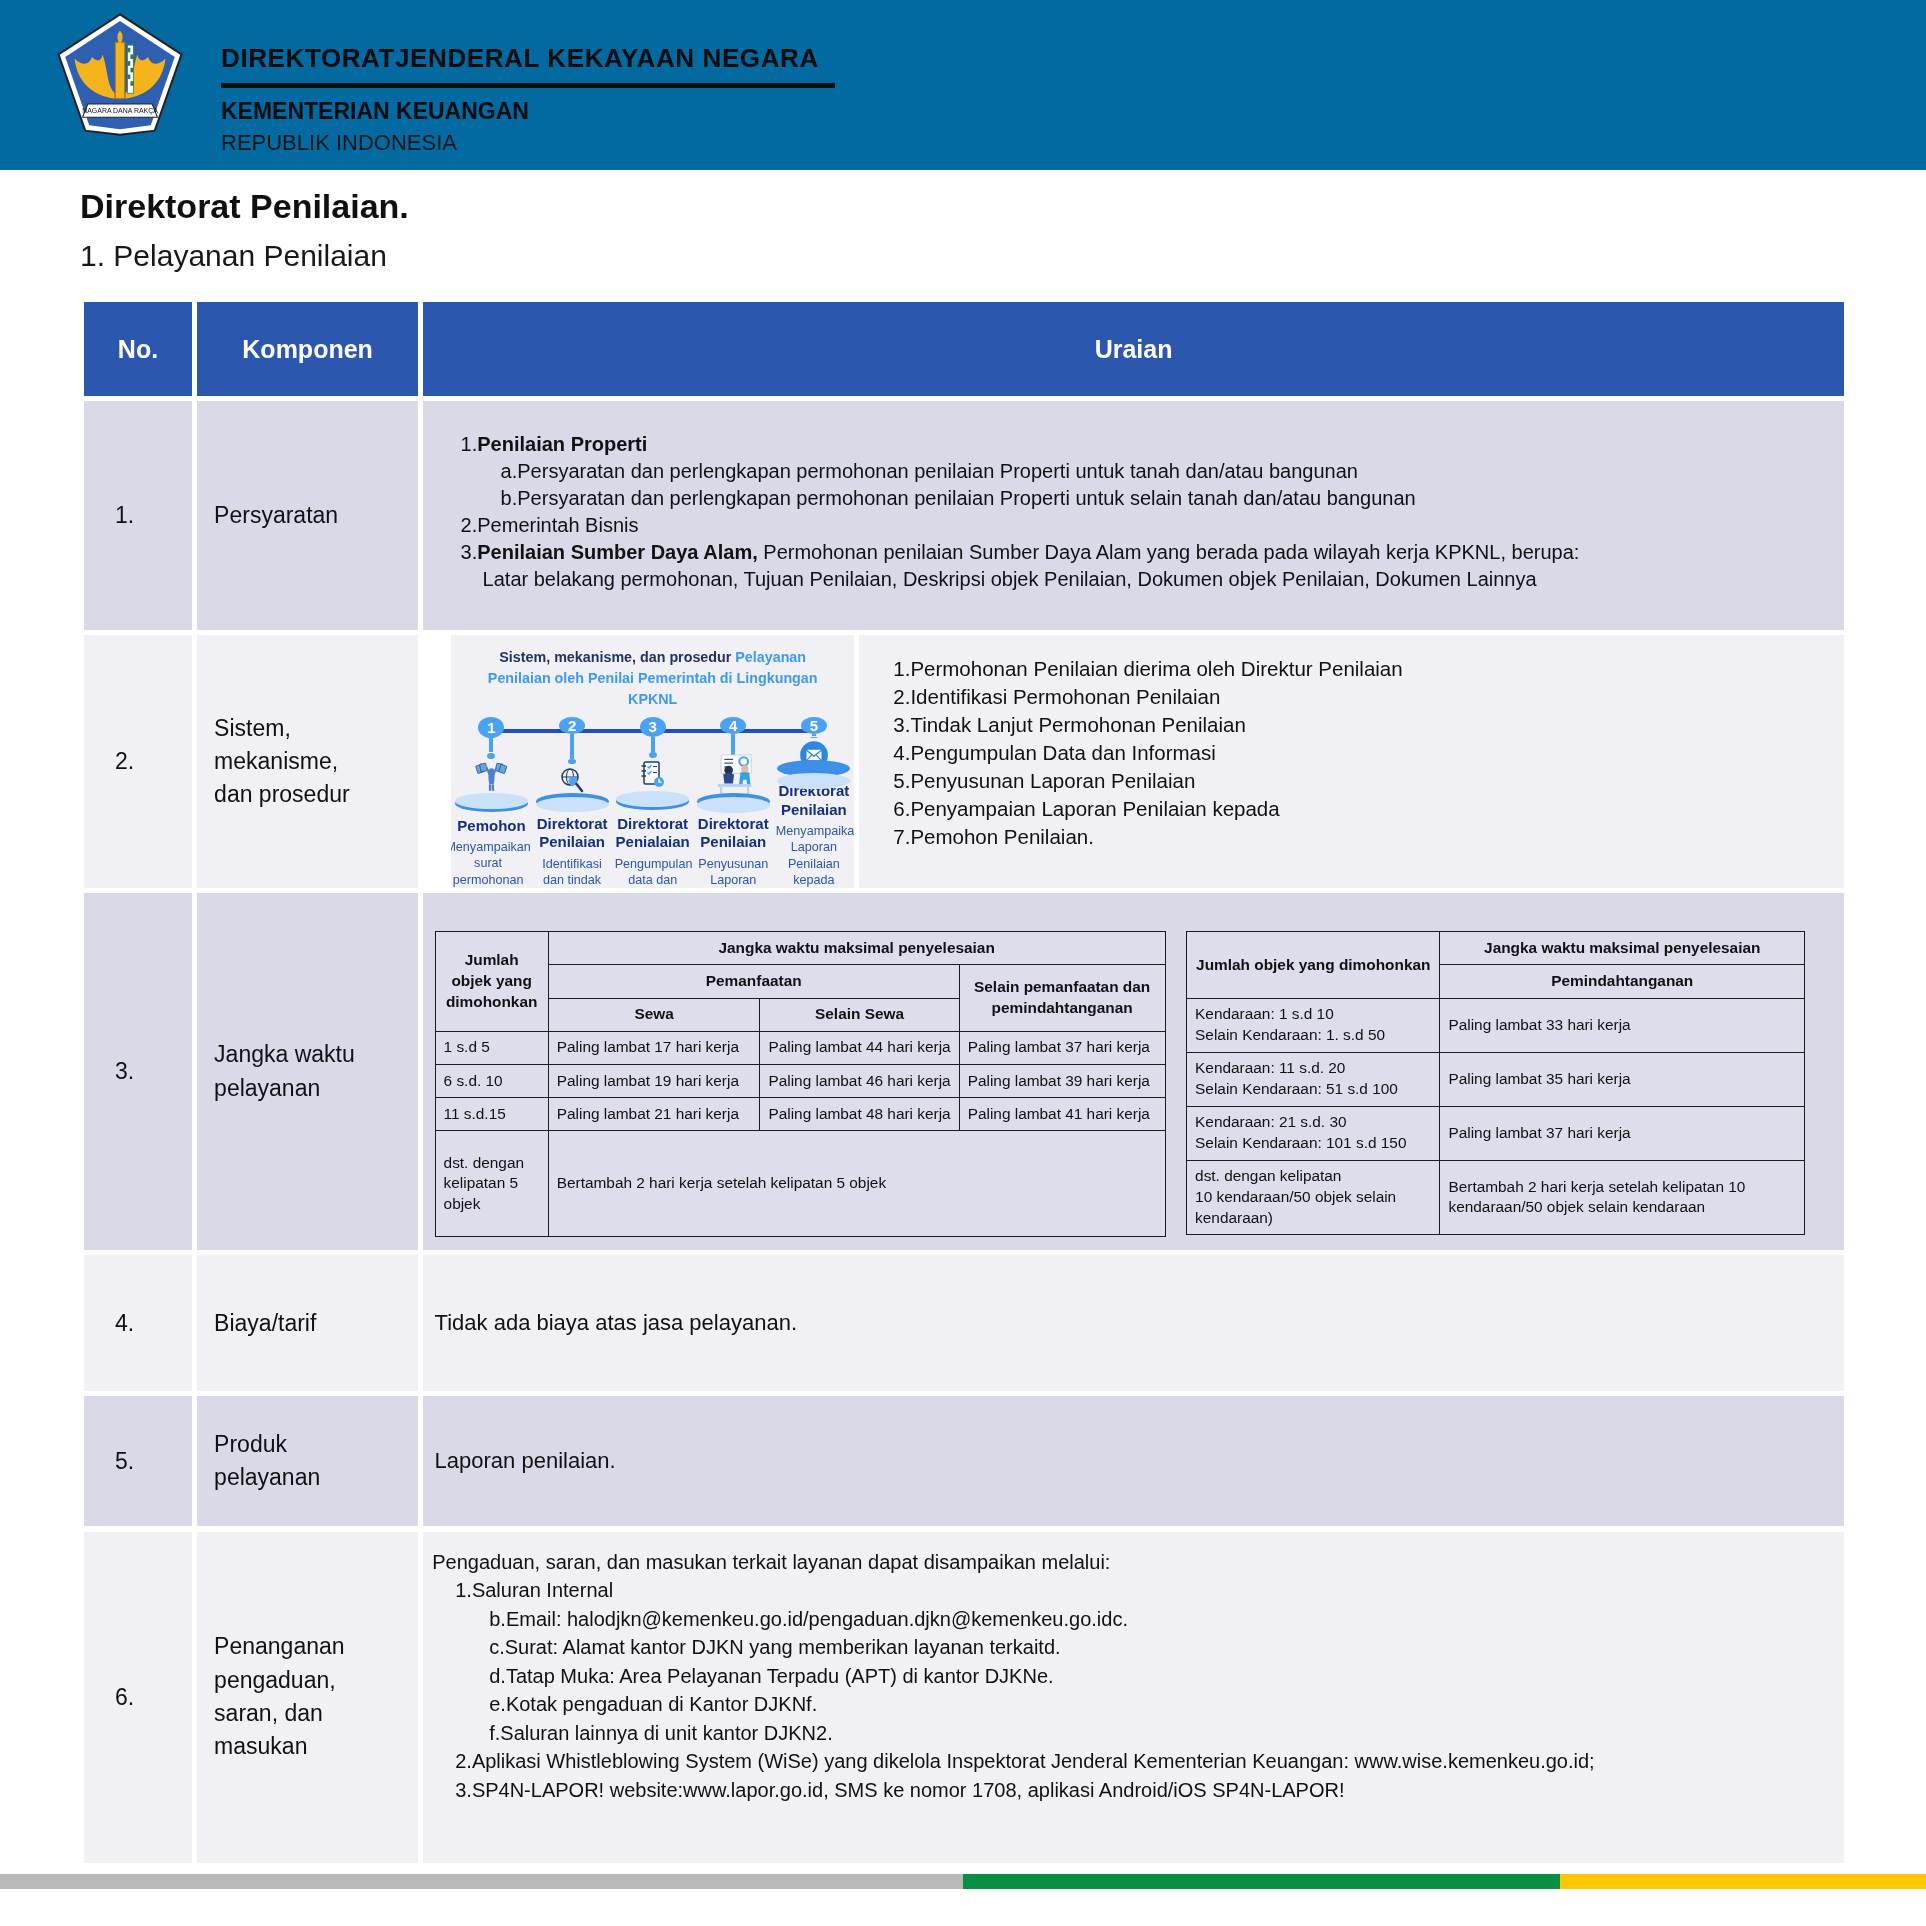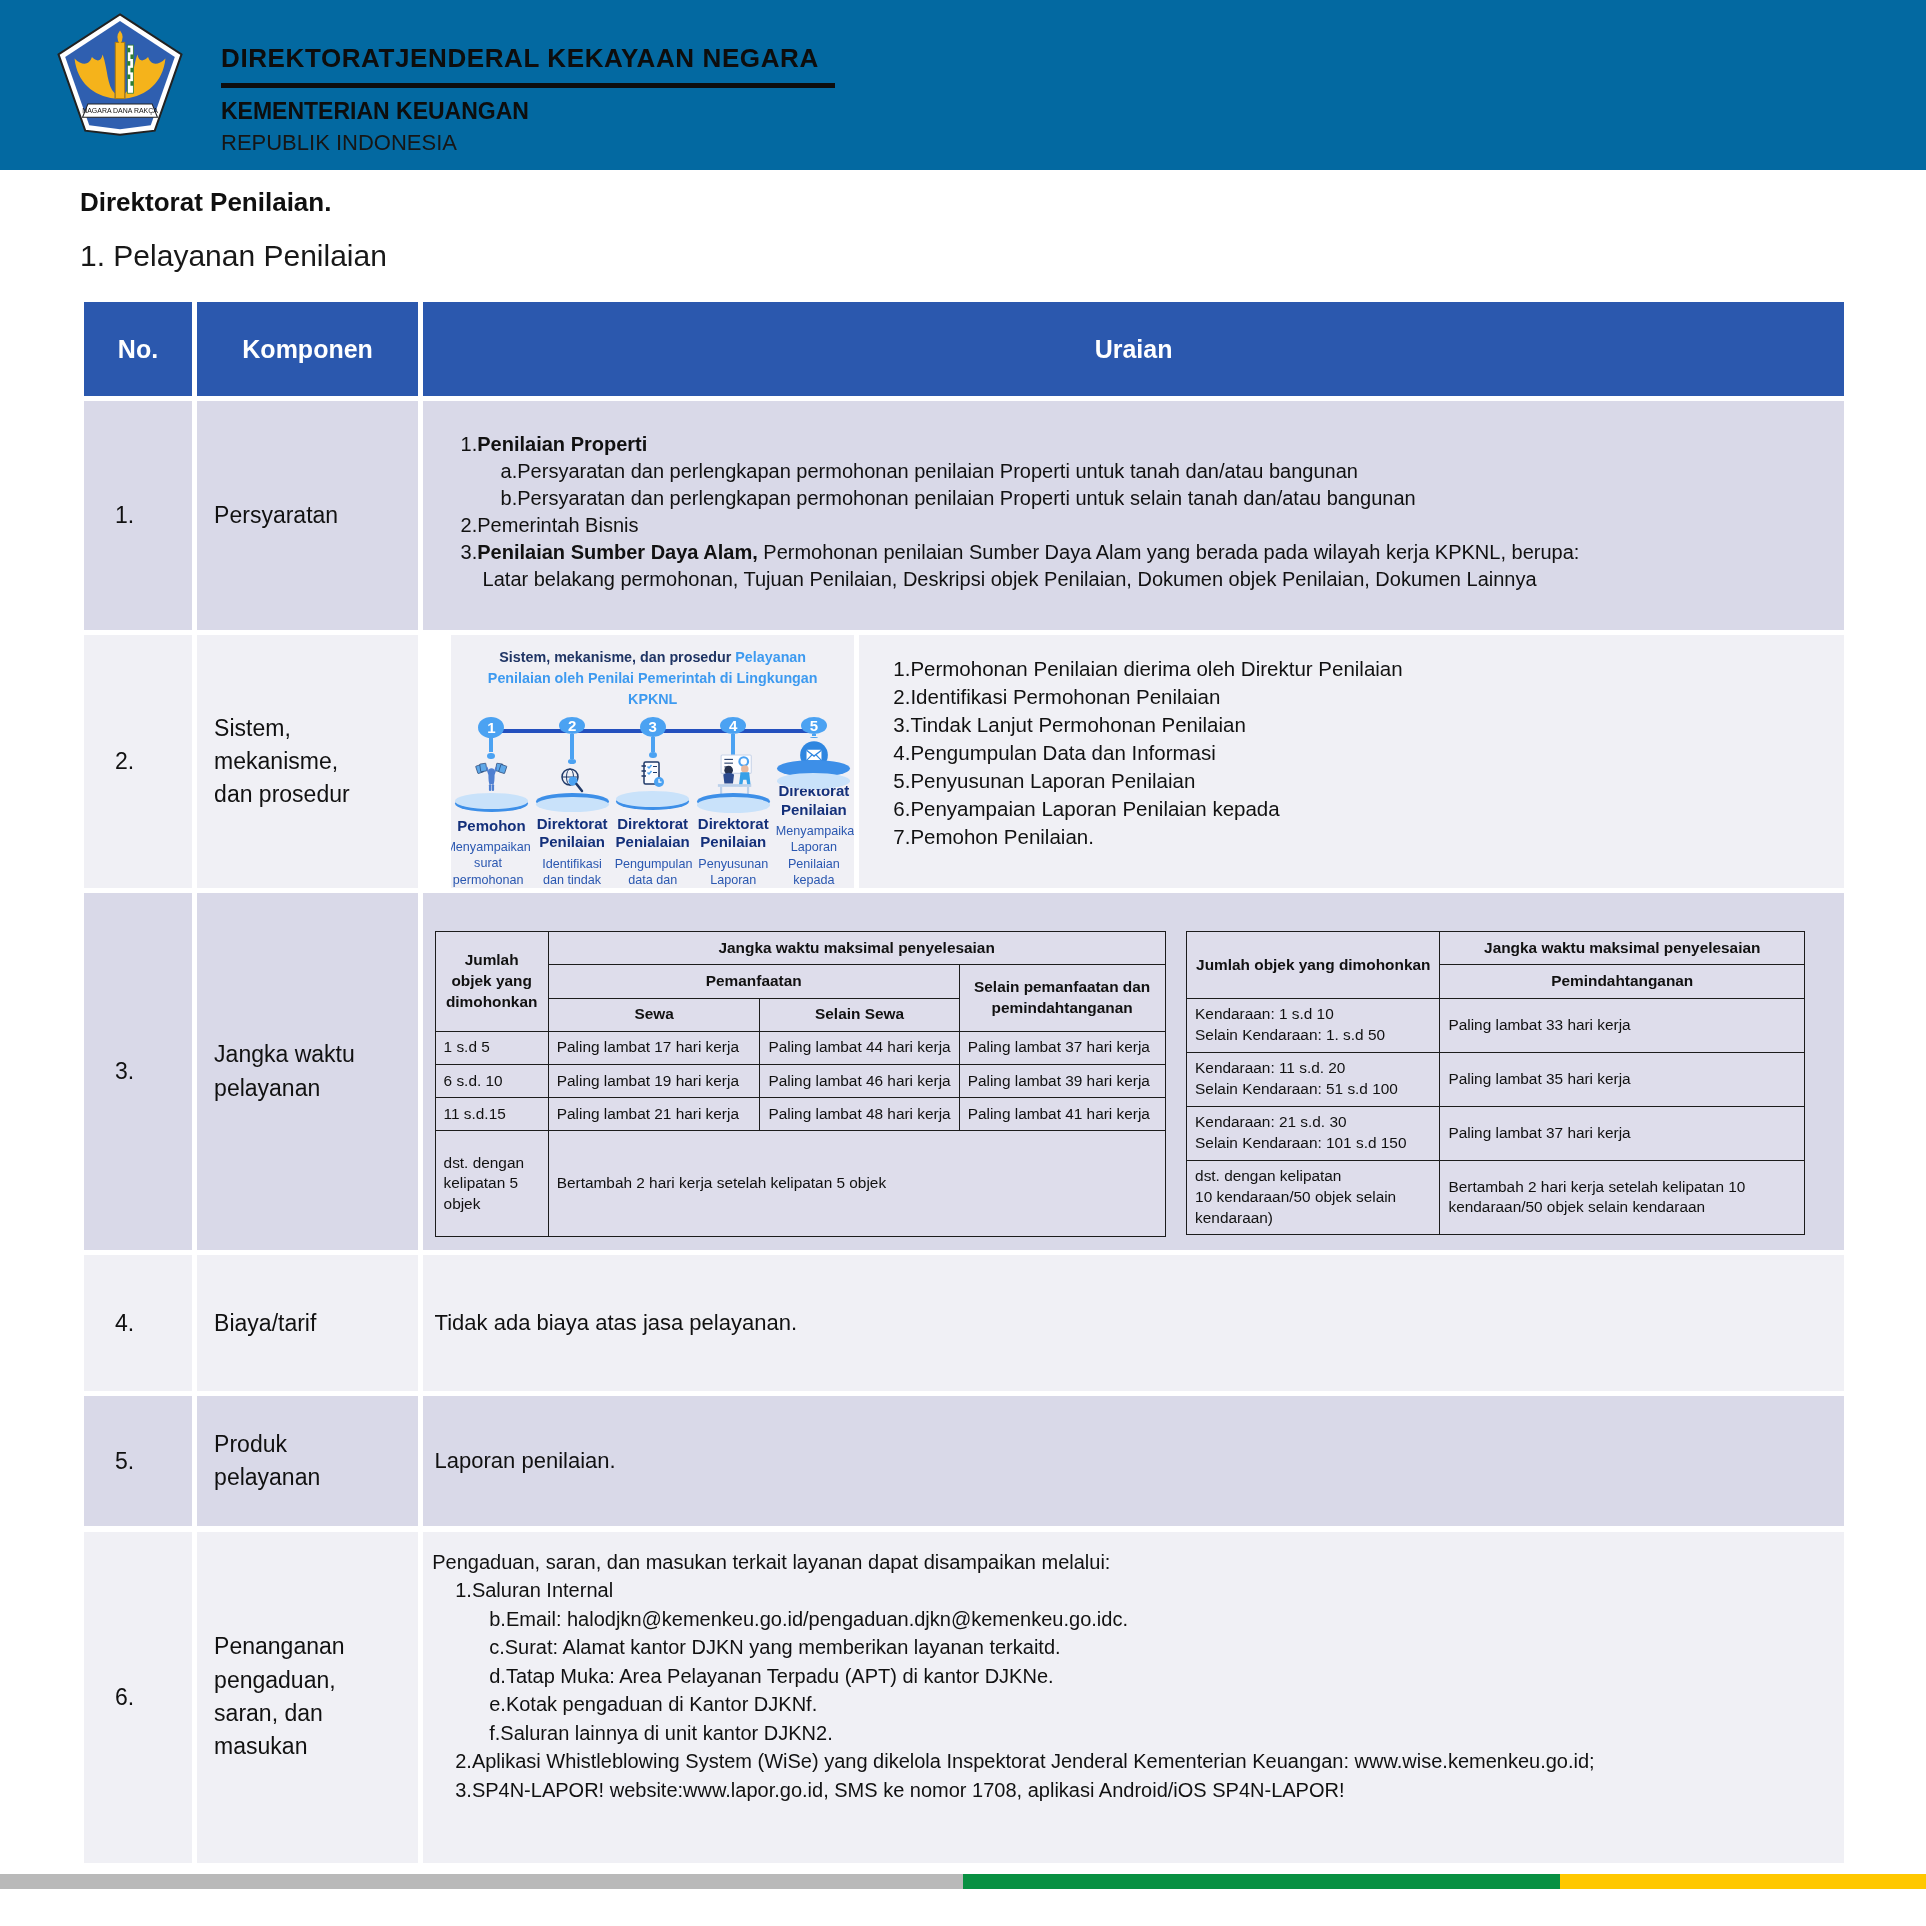--- a/index.html
+++ b/index.html
@@ -6,21 +6,21 @@
   .page{position:relative;width:1926px;height:1926px;background:#fff;overflow:hidden;
         font-family:"Liberation Sans",sans-serif;color:#111;}
   
   .topbar{position:absolute;left:0;top:0;width:100%;height:170px;background:#0369a1;}
   .logo{position:absolute;left:53px;top:12.6px;}
   .agency{position:absolute;left:221px;top:43px;font-size:26px;font-weight:800;letter-spacing:0.6px;color:#0d0d0d;}
   .agency-underline{position:absolute;left:221px;top:83px;width:614px;height:5.1px;background:#0d0d0d;}
   .ministry{position:absolute;left:221px;top:98px;font-size:23px;font-weight:700;color:#0d0d0d;}
   .country{position:absolute;left:221px;top:130px;font-size:22px;font-weight:400;color:#161616;}
   
-  .doc-title{position:absolute;left:80px;top:187px;font-size:26px;font-weight:800;color:#101010;}
+  .doc-title{position:absolute;left:80px;top:187px;font-size:34px;font-weight:800;color:#101010;}
   .doc-subtitle{position:absolute;left:80px;top:239px;font-size:30px;font-weight:400;color:#181818;}
   
   .stable{position:absolute;left:84px;top:302px;width:1760px;display:grid;
           grid-template-columns:108px 221px 1fr;
           grid-template-rows:94px 229px 253px 357px 136px 130px 331px;
           gap:5.1px;}
   .hd{background:#2B58AE;color:#fff;font-size:25px;font-weight:700;display:flex;align-items:center;justify-content:center;}
   .cell{box-sizing:border-box;}
   .bgA{background:#D9D9E8;} .bgB{background:#F0F0F5;}
   .no-cell{display:flex;align-items:center;padding-left:31px;font-size:23px;}

